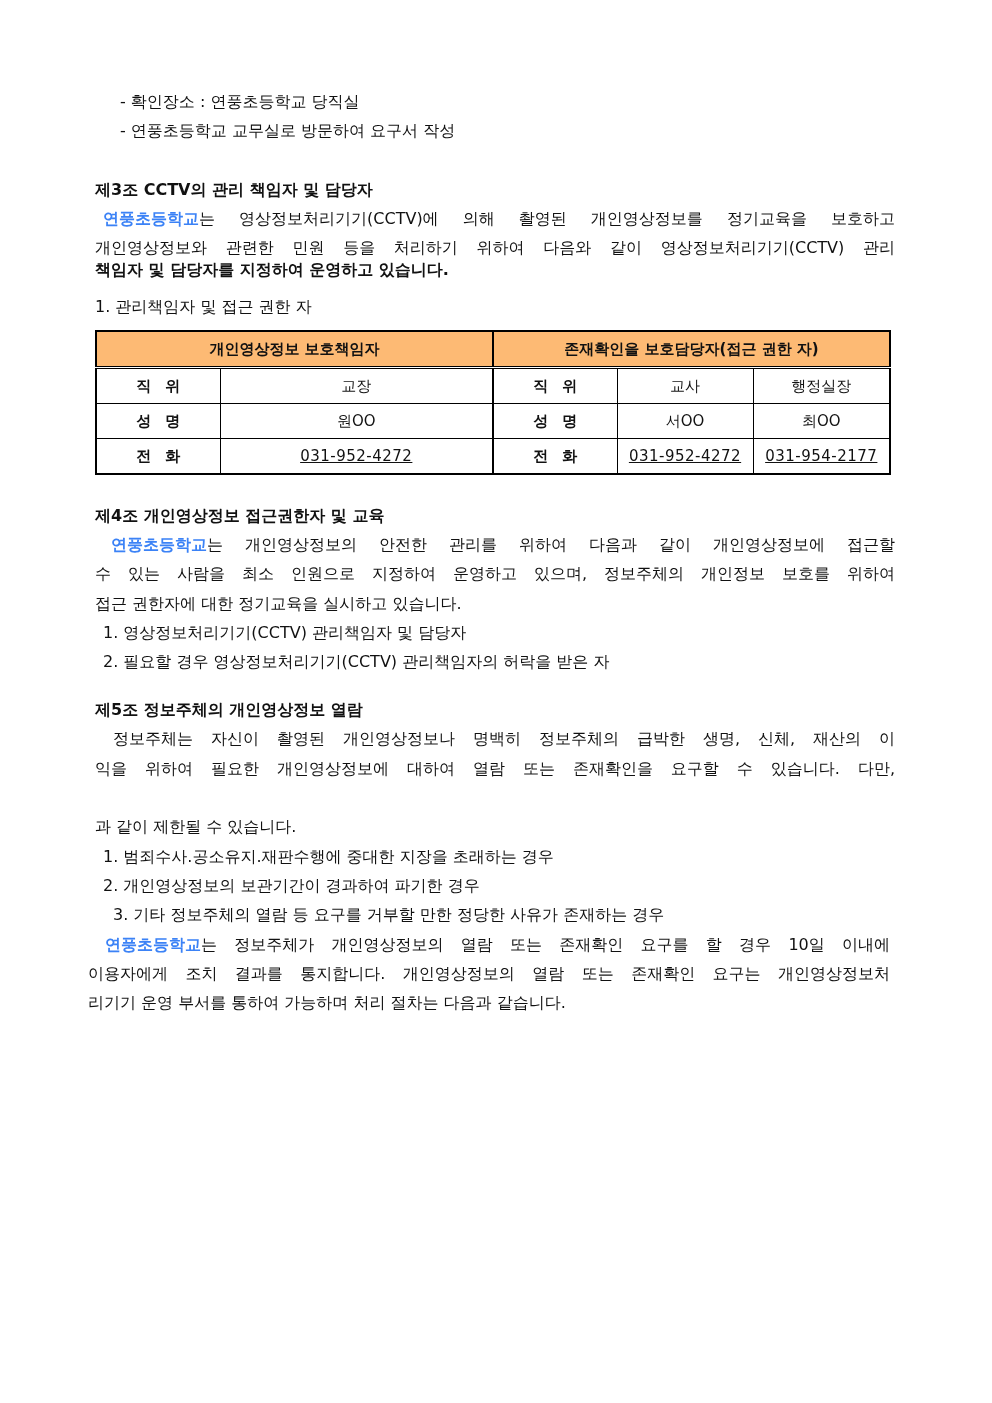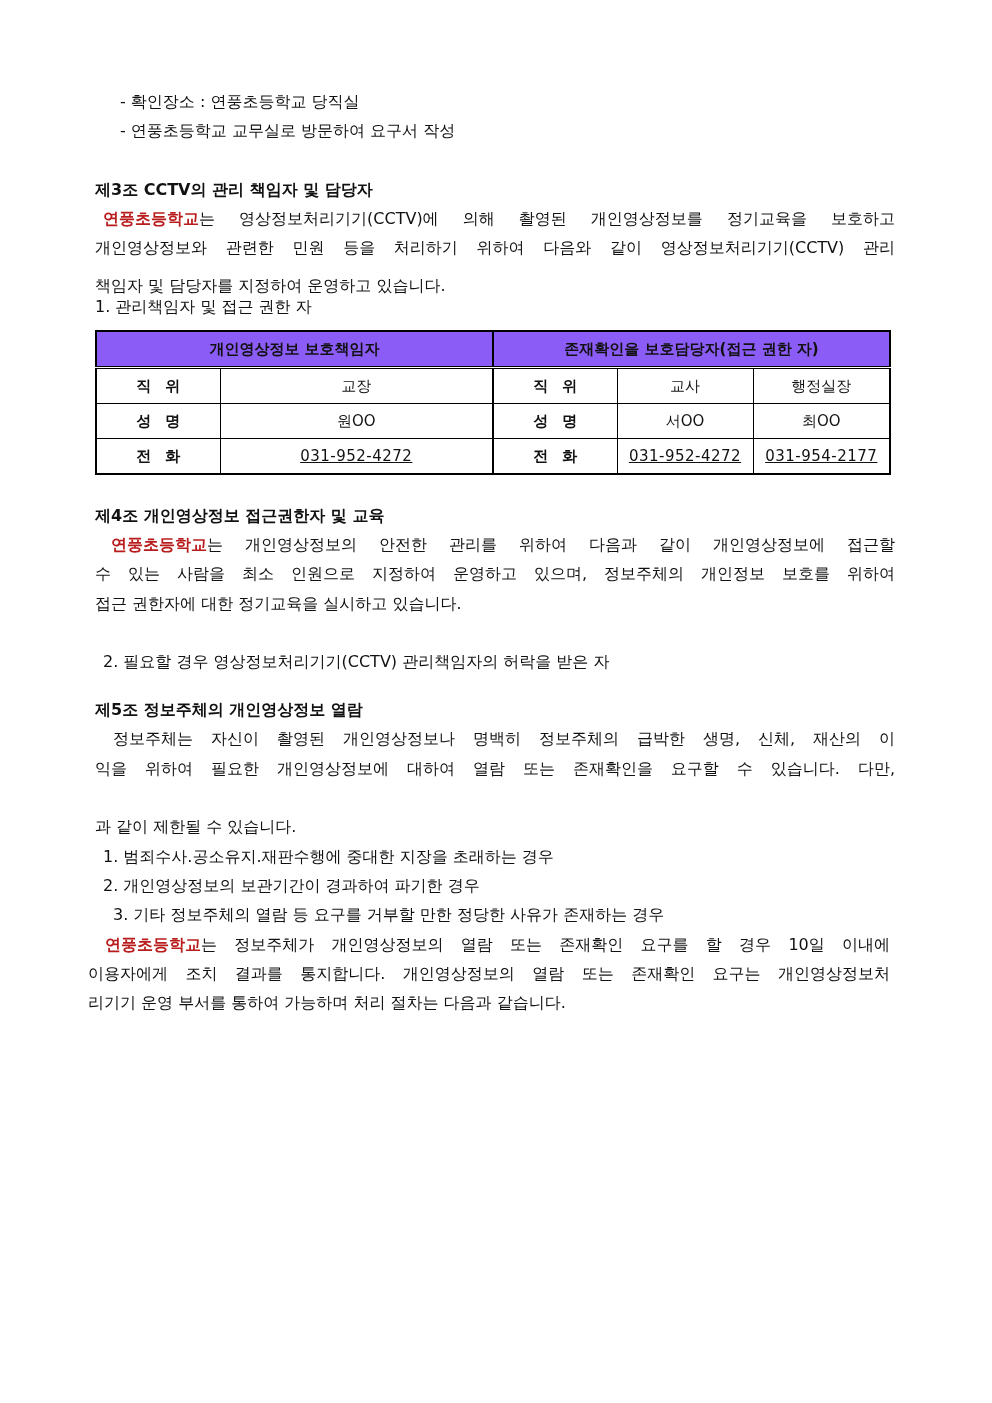--- a/index.html
+++ b/index.html
@@ -30,21 +30,21 @@
     .justify {
       width: 806px;
       text-align: justify;
       text-align-last: justify;
     }
     .heading {
       font-weight: bold;
       font-size: 16px;
     }
     .school {
-      color: #b91c1c;
+      color: #3b82f6;
       font-weight: bold;
     }
     table.info {
       position: absolute;
       left: 95px;
       top: 330px;
       width: 796px;
       border-collapse: collapse;
       border: 2px solid #000000;
       font-size: 15px;
@@ -52,21 +52,21 @@
     }
     table.info td {
       border: 1px solid #000000;
       text-align: center;
       height: 34px;
       padding: 0;
       white-space: nowrap;
       overflow: hidden;
     }
     table.info tr.head td {
-      background: #8b5cf6;
+      background: #fdba74;
       font-weight: bold;
       height: 34px;
       border-bottom: 3px double #000000;
     }
     table.info td.mid {
       border-right: 2px solid #000000;
     }
     table.info td.label {
       font-weight: bold;
       letter-spacing: 14px;
@@ -83,21 +83,21 @@
 <body>
 
 <div class="page">
 
   <div class="line" style="left:120px; top:92px;">- 확인장소 : 연풍초등학교 당직실</div>
   <div class="line" style="left:120px; top:121px;">- 연풍초등학교 교무실로 방문하여 요구서 작성</div>
 
   <div class="line heading" style="left:95px; top:180px;">제3조 CCTV의 관리 책임자 및 담당자</div>
   <div class="line justify" style="left:95px; top:209px; width:800px;"><span class="school" style="margin-left:8px;">연풍초등학교</span><span>는 영상정보처리기기(CCTV)에 의해 촬영된 개인영상정보를 정기교육을 보호하고</span></div>
   <div class="line justify" style="left:95px; top:238px; width:800px;">개인영상정보와 관련한 민원 등을 처리하기 위하여 다음와 같이 영상정보처리기기(CCTV) 관리</div>
-  <div class="line" style="left:95px; top:276px;">책임자 및 담당자를 지정하여 운영하고 있습니다.</div>
+  <div class="line" style="left:95px; top:260px;font-weight:bold;">책임자 및 담당자를 지정하여 운영하고 있습니다.</div>
   <div class="line" style="left:95px; top:297px;">1. 관리책임자 및 접근 권한 자</div>
 
   <table class="info">
     <colgroup>
       <col style="width:124px">
       <col style="width:273px">
       <col style="width:124px">
       <col style="width:136px">
       <col style="width:137px">
     </colgroup>
@@ -127,20 +127,21 @@
       <td class="num">031-952-4272</td>
       <td class="num">031-954-2177</td>
     </tr>
   </tbody>
     </table>
 
   <div class="line heading" style="left:95px; top:506px;">제4조 개인영상정보 접근권한자 및 교육</div>
   <div class="line justify" style="left:95px; top:535px; width:800px;"><span class="school" style="margin-left:16px;">연풍초등학교</span><span>는 개인영상정보의 안전한 관리를 위하여 다음과 같이 개인영상정보에 접근할</span></div>
   <div class="line justify" style="left:95px; top:564px; width:800px;">수 있는 사람을 최소 인원으로 지정하여 운영하고 있으며, 정보주체의 개인정보 보호를 위하여</div>
   <div class="line" style="left:95px; top:594px;">접근 권한자에 대한 정기교육을 실시하고 있습니다.</div>
+  <div class="line" style="left:103px; top:623px;">1. 영상정보처리기기(CCTV) 관리책임자 및 담당자</div>
   <div class="line" style="left:103px; top:652px;">2. 필요할 경우 영상정보처리기기(CCTV) 관리책임자의 허락을 받은 자</div>
 
   <div class="line heading" style="left:95px; top:700px;">제5조 정보주체의 개인영상정보 열람</div>
   <div class="line justify" style="left:113px; top:729px; width:782px;">정보주체는 자신이 촬영된 개인영상정보나 명백히 정보주체의 급박한 생명, 신체, 재산의 이</div>
   <div class="line justify" style="left:95px; top:759px; width:800px;">익을 위하여 필요한 개인영상정보에 대하여 열람 또는 존재확인을 요구할 수 있습니다. 다만,</div>
   <div class="line" style="left:95px; top:817px;">과 같이 제한될 수 있습니다.</div>
   <div class="line" style="left:103px; top:847px;">1. 범죄수사.공소유지.재판수행에 중대한 지장을 초래하는 경우</div>
   <div class="line" style="left:103px; top:876px;">2. 개인영상정보의 보관기간이 경과하여 파기한 경우</div>
   <div class="line" style="left:113px; top:905px;">3. 기타 정보주체의 열람 등 요구를 거부할 만한 정당한 사유가 존재하는 경우</div>
   <div class="line justify" style="left:95px; top:935px; width:795px;"><span class="school" style="margin-left:10px;">연풍초등학교</span><span>는 정보주체가 개인영상정보의 열람 또는 존재확인 요구를 할 경우 10일 이내에</span></div>

